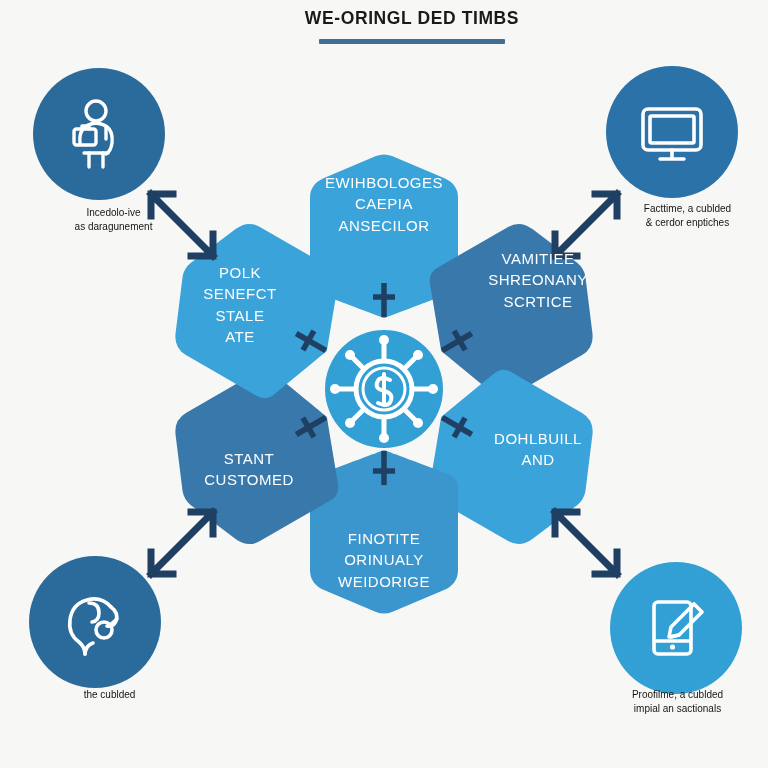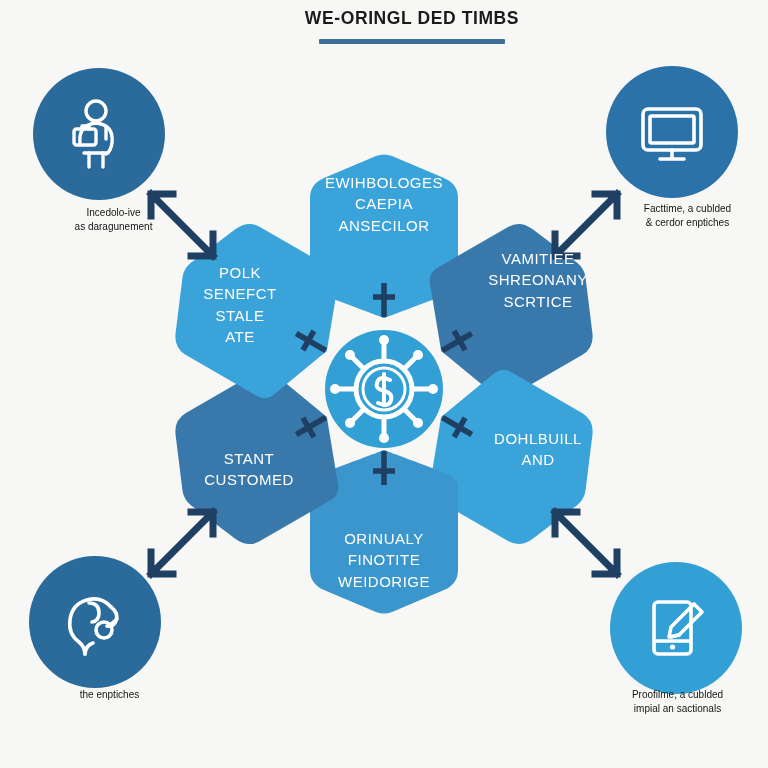--- a/index.html
+++ b/index.html
@@ -248,22 +248,22 @@
   <div>STANT</div>
   <div>CUSTOMED</div>
 </div>
 
 <div class="petal-label pl-br">
   <div>DOHLBUILL</div>
   <div>AND</div>
 </div>
 
 <div class="petal-label pl-bottom">
+  <div>FINOTITE</div>
   <div>ORINUALY</div>
-  <div>FINOTITE</div>
   <div>WEIDORIGE</div>
 </div>
 
 <div class="corner c-tl">
   <svg width="78" height="78" viewBox="0 0 78 78" fill="none" stroke="#ffffff" stroke-width="3.4" stroke-linecap="round" stroke-linejoin="round">
     <circle cx="36" cy="16" r="10"></circle>
     <path d="M 20 48 q -2 -18 16 -20 q 18 2 16 20 q -1 8 -6 11"></path>
     <rect x="14" y="34" width="22" height="16" rx="2.5"></rect>
     <path d="M 22 34 v -3 h 7 v 3"></path>
     <line x1="46" y1="32" x2="46" y2="44"></line>
@@ -306,19 +306,19 @@
   <div>Incedolo-ive</div>
   <div>as daragunement</div>
 </div>
 
 <div class="caption cap-tr">
   <div>Facttime, a cublded</div>
   <div>&amp; cerdor enptiches</div>
 </div>
 
 <div class="caption cap-bl">
-  <div>the enptiches</div>
+  <div>the cublded</div>
 </div>
 
 <div class="caption cap-br">
   <div>Proofilme, a cublded</div>
   <div>impial an sactionals</div>
 </div>
 
 </body></html>

